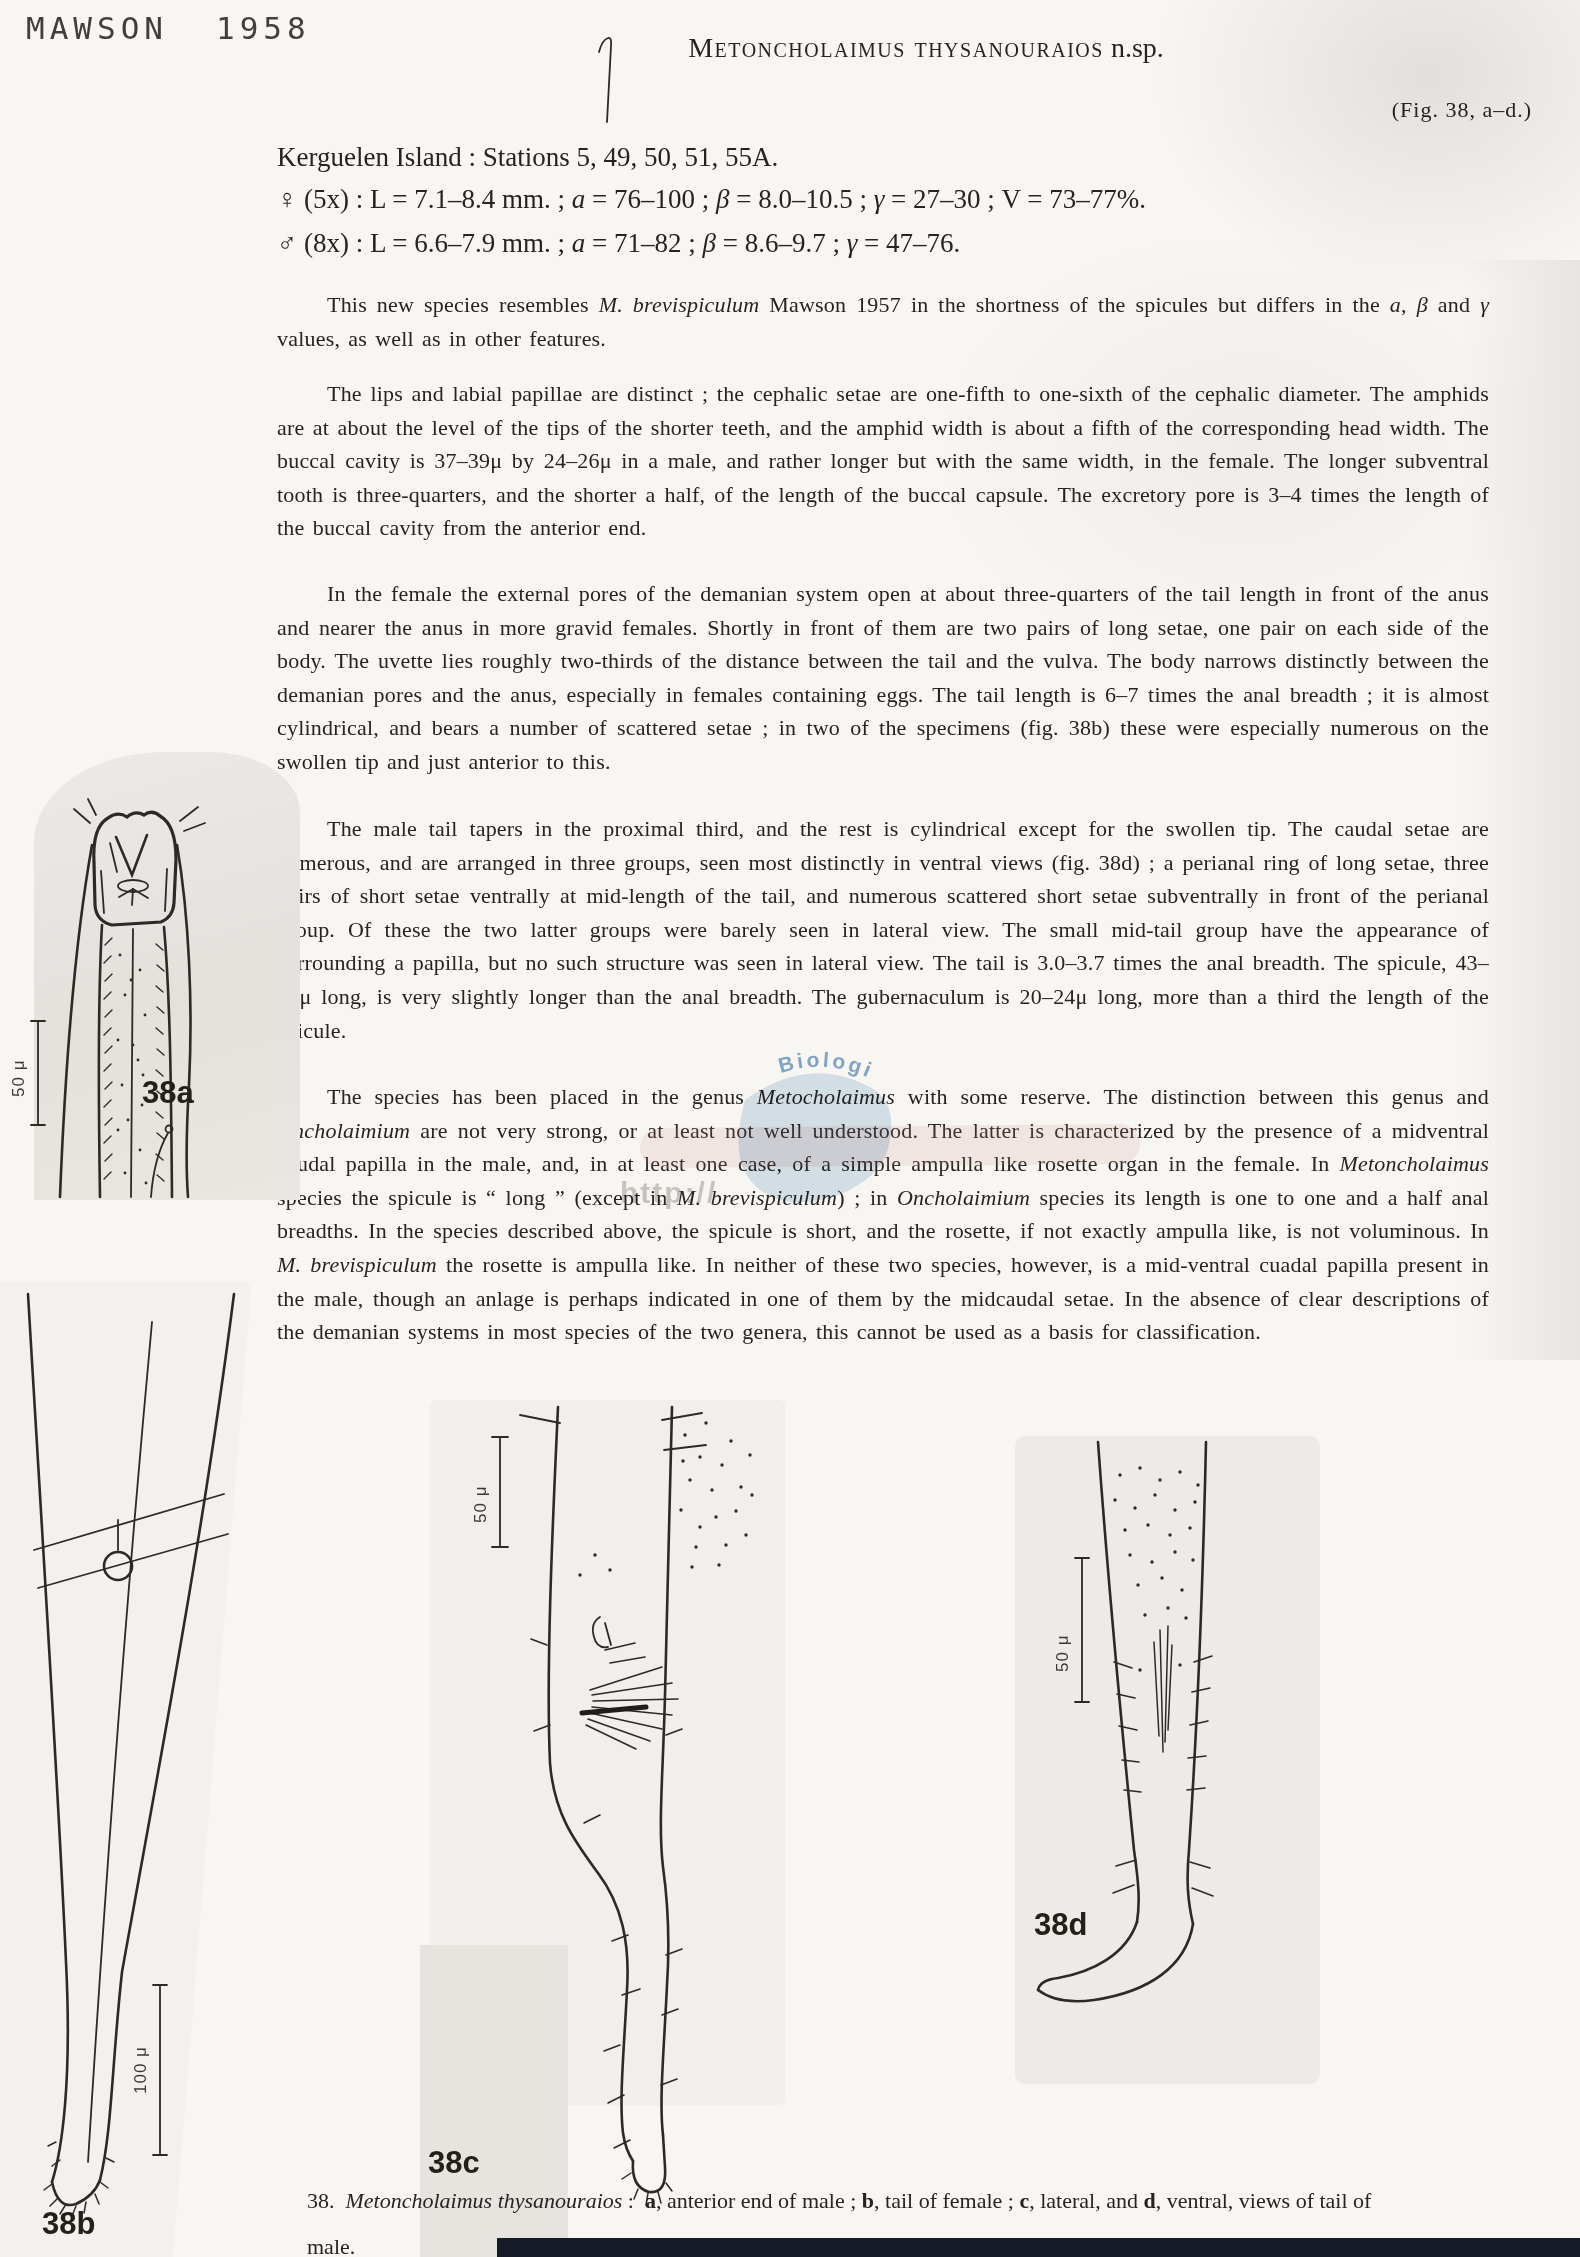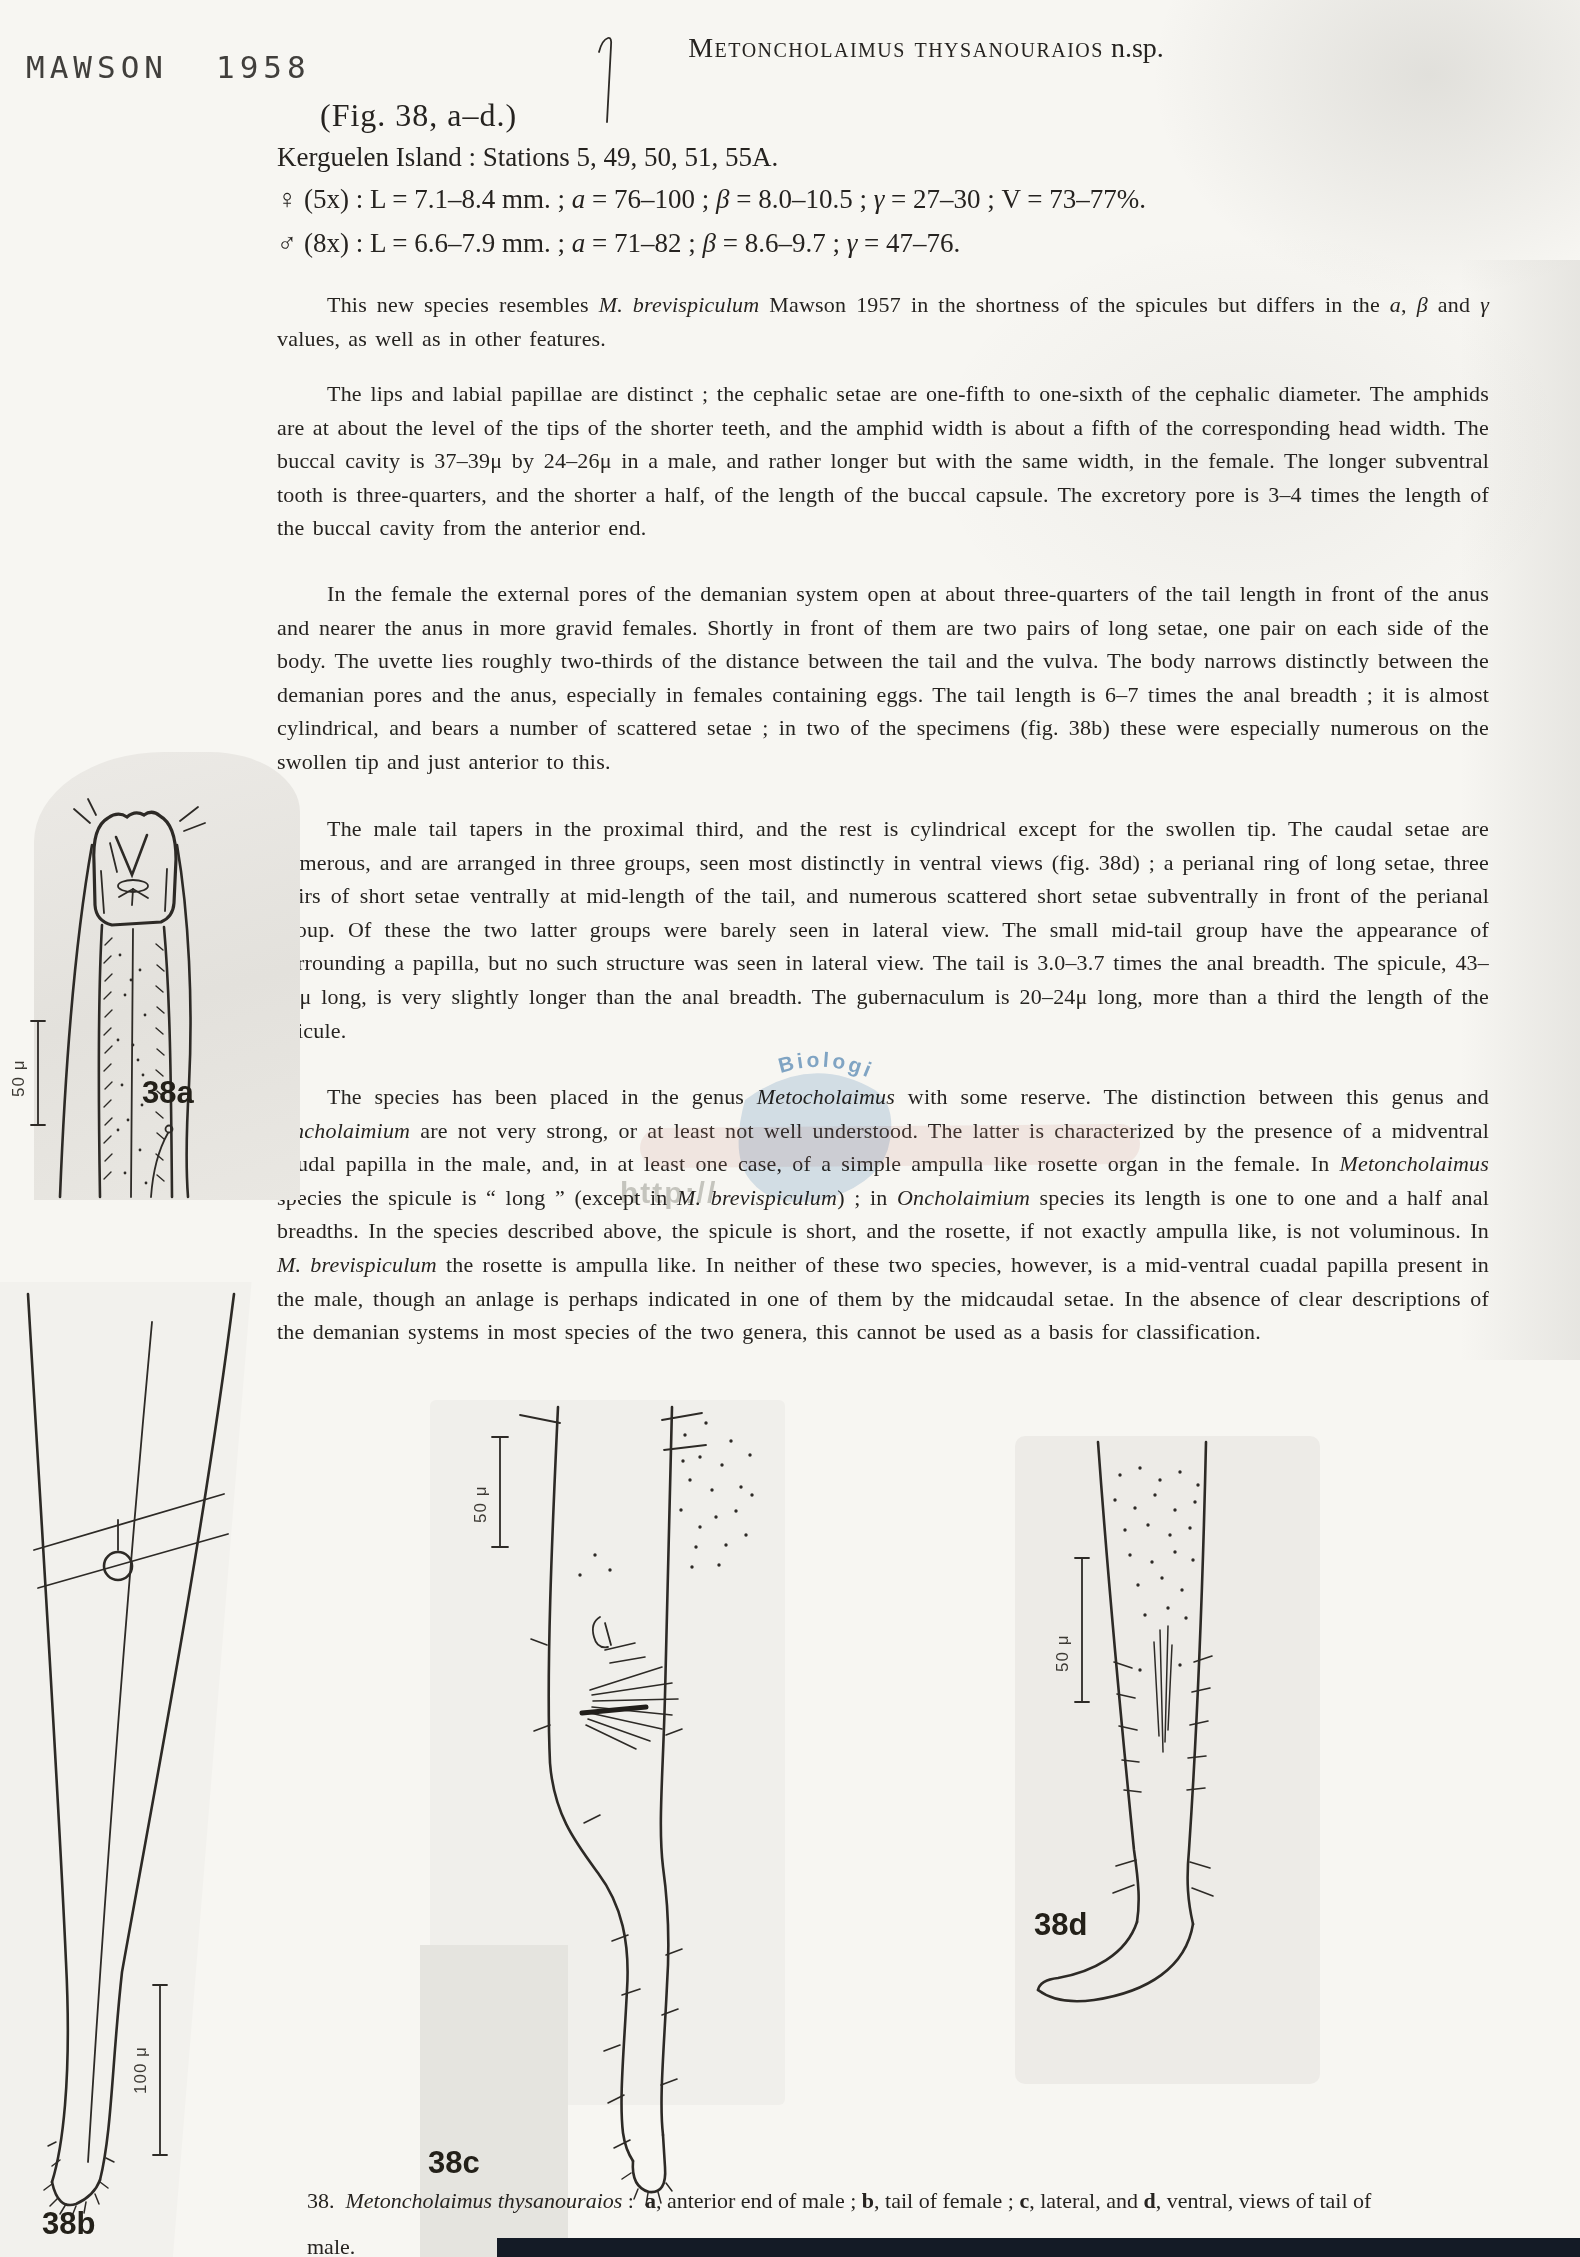--- a/index.html
+++ b/index.html
@@ -13,26 +13,26 @@
     background:linear-gradient(to right, transparent, rgba(110,108,100,.12));}
   #shade-mid{left:950px;top:240px;width:600px;height:420px;
     background:radial-gradient(ellipse at 50% 50%, rgba(90,88,80,.06), transparent 75%);}
   
   .line{position:absolute;left:277px;font-size:27px;white-space:nowrap;}
   .para{position:absolute;left:277px;width:1212px;text-align:justify;
         font-size:22px;line-height:33.6px;letter-spacing:.2px;word-spacing:2.5px;text-indent:50px;}
   .it{font-style:italic;}
   .bd{font-weight:bold;}
   #stamp{position:absolute;top:10px;left:26px;font-family:"DejaVu Sans Mono",monospace;
-         font-size:31px;letter-spacing:5px;color:#413f3c;margin-top:39px;}
+         font-size:31px;letter-spacing:5px;color:#413f3c;}
   #stamp .year{margin-left:48px;}
   #title{position:absolute;top:32px;left:320px;width:1212px;text-align:center;font-size:28px;}
   #title .sc{font-variant:small-caps;letter-spacing:1.5px;}
-  #figline{position:absolute;top:97px;left:320px;width:1212px;text-align:left;
-           font-size:32px;letter-spacing:1px;}
+  #figline{position:absolute;top:97px;left:320px;width:1212px;text-align:right;
+           font-size:22px;letter-spacing:1px;}
   #caption{position:absolute;left:307px;top:2178px;width:1240px;font-size:22px;
            line-height:46px;white-space:pre-wrap;}
   
   .patch{position:absolute;}
   #patch-a{left:34px;top:752px;width:266px;height:448px;
     background:linear-gradient(165deg,#eceae6 0%,#e3e1dc 55%,#e9e7e2 100%);
     border-radius:130px 90px 0 0 / 90px 60px 0 0;}
   #patch-b{left:0;top:1282px;width:262px;height:975px;background:#f2f1ed;
     clip-path:polygon(0 0,96% 0,66% 100%,0 100%);}
   #patch-c{left:430px;top:1400px;width:355px;height:705px;background:#f0efeb;border-radius:6px;}

